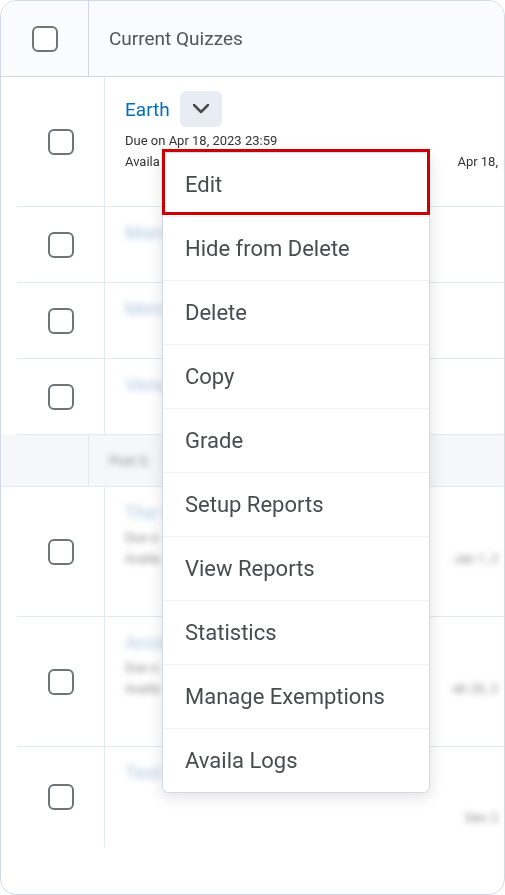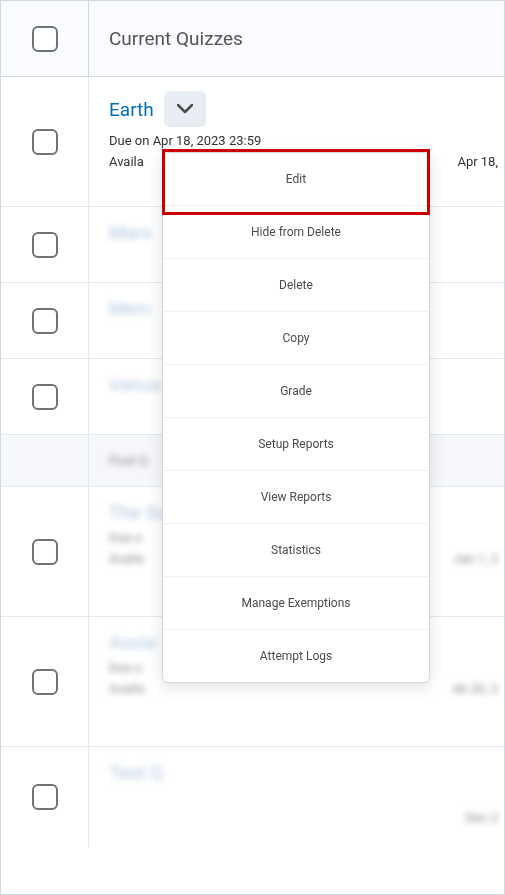--- a/index.html
+++ b/index.html
@@ -10,21 +10,21 @@
     body {
       font-family: -apple-system, BlinkMacSystemFont, "Segoe UI", Roboto, Arial, sans-serif;
       background: #fff;
       width: 505px;
       height: 895px;
       overflow: hidden;
       position: relative;
     }
     .outer-border {
       border: 1px solid #d3d9e3;
-      border-radius: 0;
+      border-radius: 16px;
       width: 100%;
       height: 100%;
       overflow: hidden;
     }
     .table-header {
       display: flex;
       align-items: center;
       border-bottom: 1px solid #d3d9e3;
       background: #f9fbff;
       height: 76px;
@@ -53,20 +53,21 @@
     }
     .table-body {
       display: flex;
       flex-direction: column;
     }
     .quiz-row {
       display: flex;
       border-bottom: 1px solid #e3e9f1;
       min-height: 76px;
       position: relative;
+      margin-left: 16px;
     }
     .quiz-row.expanded {
       min-height: 130px;
     }
     .row-checkbox-col {
       width: 88px;
       display: flex;
       align-items: center;
       justify-content: center;
       border-right: 1px solid #e3e9f1;
@@ -122,25 +123,24 @@
       left: 162px;
       width: 268px;
       background: #fff;
       border: 1px solid #d3d9e3;
       border-radius: 6px;
       box-shadow: 0 4px 16px rgba(0,0,0,0.12);
       z-index: 100;
     }
     .dropdown-item {
       padding: 19px 22px;
-      font-size: 12px;
+      font-size: 22px;
       color: #494c4e;
       cursor: pointer;
       border-bottom: 1px solid #eef2f7;
-      text-align: center;
     }
     .dropdown-item:last-child {
       border-bottom: none;
     }
     .highlight-box {
       position: absolute;
       top: 149px;
       left: 162px;
       width: 268px;
       height: 66px;
@@ -275,18 +275,18 @@
   <div class="dropdown-menu">
     <div class="dropdown-item">Edit</div>
     <div class="dropdown-item">Hide from Delete</div>
     <div class="dropdown-item">Delete</div>
     <div class="dropdown-item">Copy</div>
     <div class="dropdown-item">Grade</div>
     <div class="dropdown-item">Setup Reports</div>
     <div class="dropdown-item">View Reports</div>
     <div class="dropdown-item">Statistics</div>
     <div class="dropdown-item">Manage Exemptions</div>
-    <div class="dropdown-item">Attempt Logs</div>
+    <div class="dropdown-item">Availa Logs</div>
   </div>
 
   <div class="highlight-box"></div>
 
 </div>
 
 </body></html>

